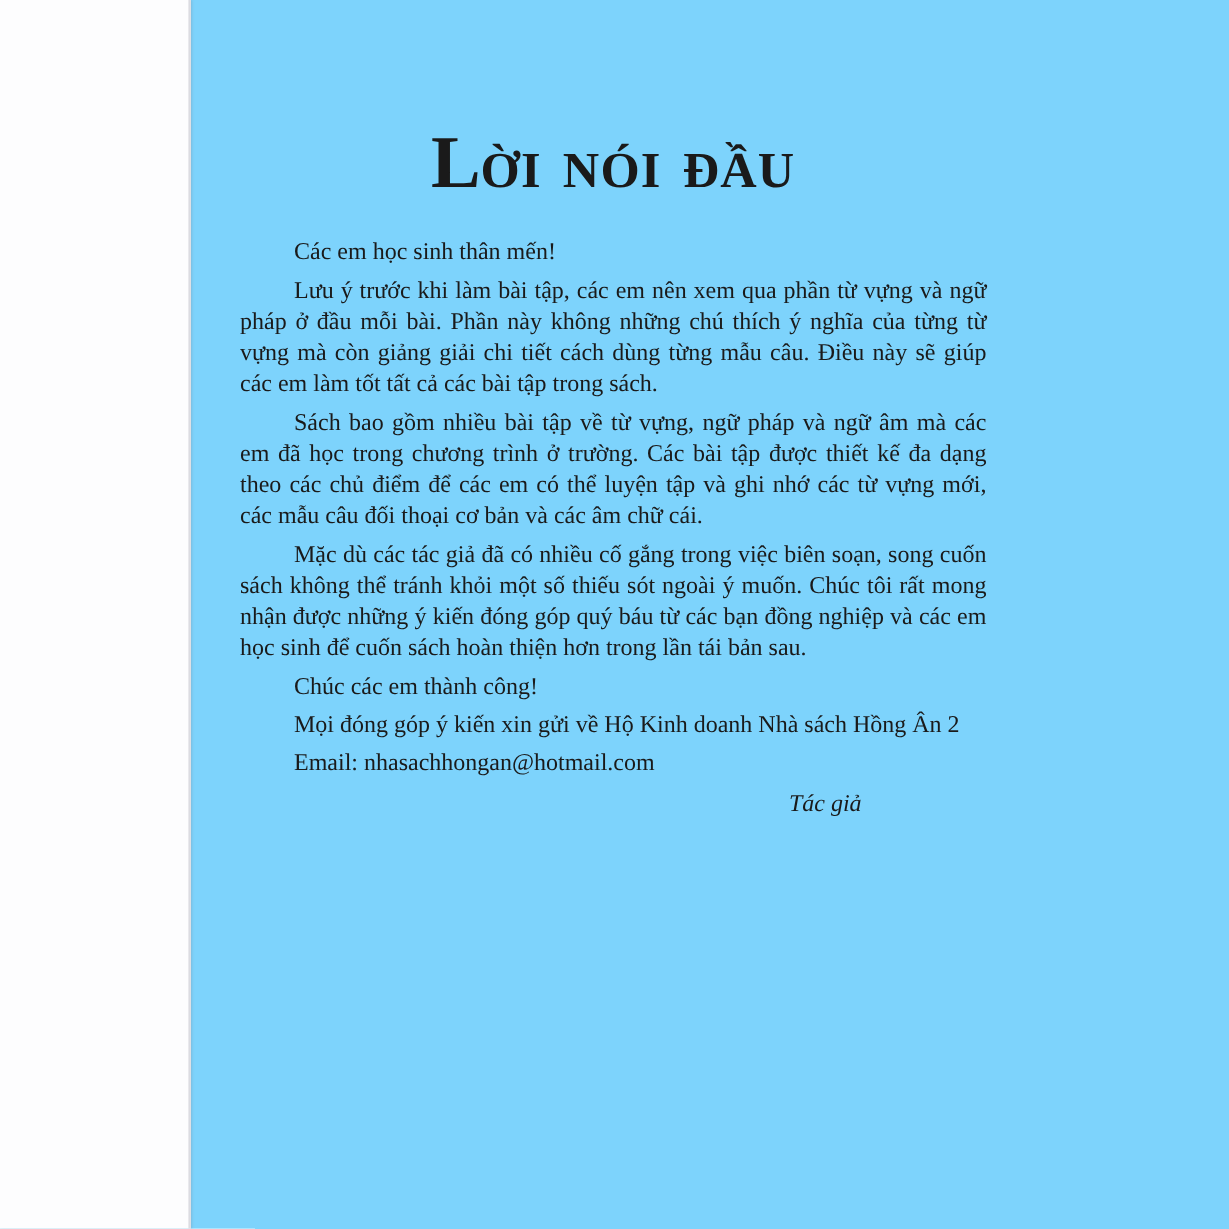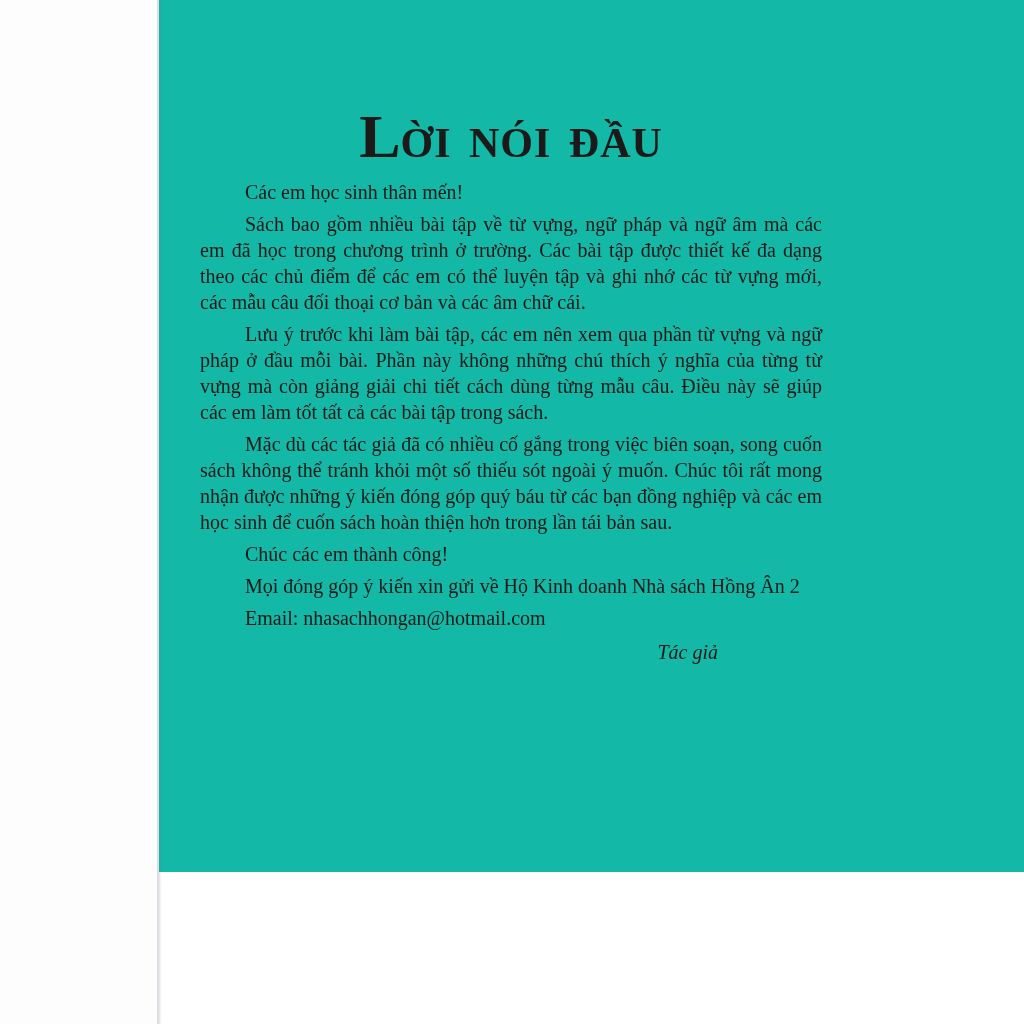--- a/index.html
+++ b/index.html
@@ -8,22 +8,22 @@
     width: 1024px;
     height: 1024px;
     background: #ffffff;
     overflow: hidden;
     font-family: "Liberation Serif", "DejaVu Serif", serif;
     color: #1a1a1a;
   }
   .scan-wrap {
     position: relative;
     width: 1024px;
-    height: 872px;
-    background: #14b8a6;
+    height: 1024px;
+    background: #7dd3fc;
   }
   
   .page-edge {
     position: absolute;
     left: 0;
     top: 0;
     width: 157px;
     height: 1024px;
     background: #fdfdfe;
     border-right: 2px solid #dcdce1;
@@ -52,21 +52,21 @@
   }
   p.para {
     margin: 6px 0 0 0;
     padding: 0;
     font-size: 20px;
     line-height: 26px;
     text-align: justify;
     text-indent: 45px;
   }
   p.first-para {
-    margin-top: 12px;
+    margin-top: 30px;
   }
   p.signature {
     margin: 8px 104px 0 0;
     padding: 0;
     font-size: 20px;
     line-height: 26px;
     text-align: right;
     font-weight: normal;
     font-style: italic;
   }
@@ -80,23 +80,23 @@
 
   <div class="page-edge"></div>
 
   <div class="content">
 
     <h1 class="title"><span class="drop">L</span><span>ỜI NÓI ĐẦU</span></h1>
 
     <p class="para first-para">Các em học sinh thân mến!</p>
 
 
+    <p class="para">Lưu ý trước khi làm bài tập, các em nên xem qua phần từ vựng và ngữ pháp ở đầu mỗi bài. Phần này không những chú thích ý nghĩa của từng từ vựng mà còn giảng giải chi tiết cách dùng từng mẫu câu. Điều này sẽ giúp các em làm tốt tất cả các bài tập trong sách.</p>
+
     <p class="para">Sách bao gồm nhiều bài tập về từ vựng, ngữ pháp và ngữ âm mà các em đã học trong chương trình ở trường. Các bài tập được thiết kế đa dạng theo các chủ điểm để các em có thể luyện tập và ghi nhớ các từ vựng mới, các mẫu câu đối thoại cơ bản và các âm chữ cái.</p>
-
-    <p class="para">Lưu ý trước khi làm bài tập, các em nên xem qua phần từ vựng và ngữ pháp ở đầu mỗi bài. Phần này không những chú thích ý nghĩa của từng từ vựng mà còn giảng giải chi tiết cách dùng từng mẫu câu. Điều này sẽ giúp các em làm tốt tất cả các bài tập trong sách.</p>
 
 
     <p class="para">Mặc dù các tác giả đã có nhiều cố gắng trong việc biên soạn, song cuốn sách không thể tránh khỏi một số thiếu sót ngoài ý muốn. Chúc tôi rất mong nhận được những ý kiến đóng góp quý báu từ các bạn đồng nghiệp và các em học sinh để cuốn sách hoàn thiện hơn trong lần tái bản sau.</p>
 
     <p class="para">Chúc các em thành công!</p>
 
     <p class="para">Mọi đóng góp ý kiến xin gửi về Hộ Kinh doanh Nhà sách Hồng Ân 2</p>
 
 
     <p class="para">Email: nhasachhongan@hotmail.com</p>

